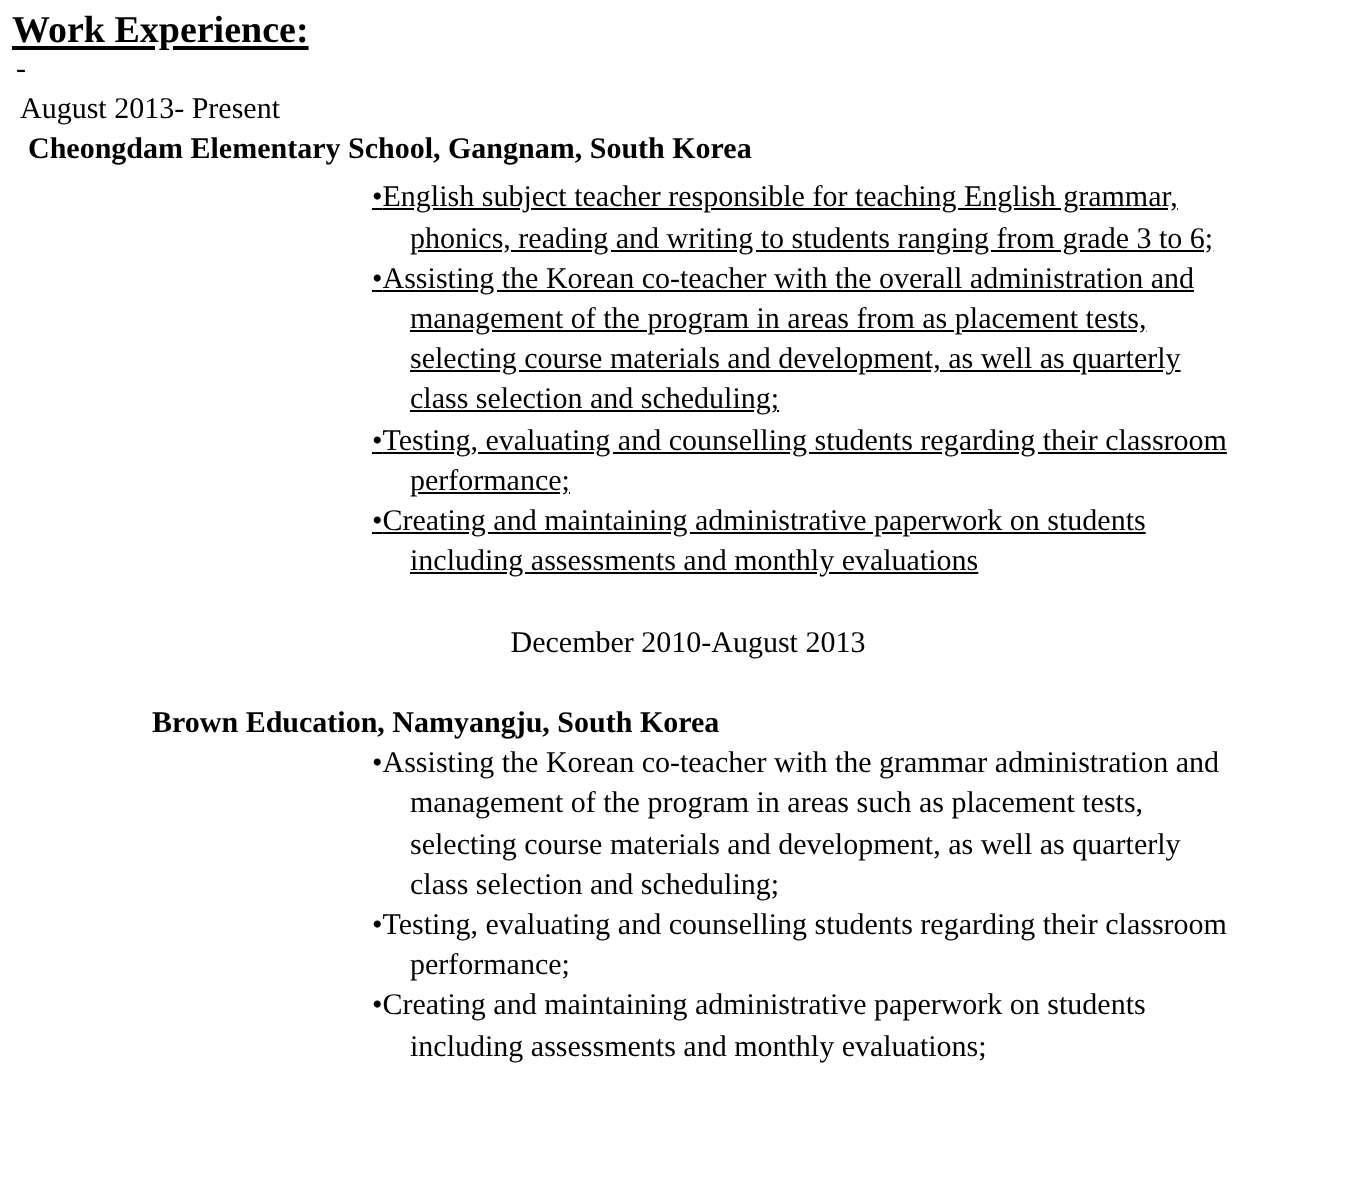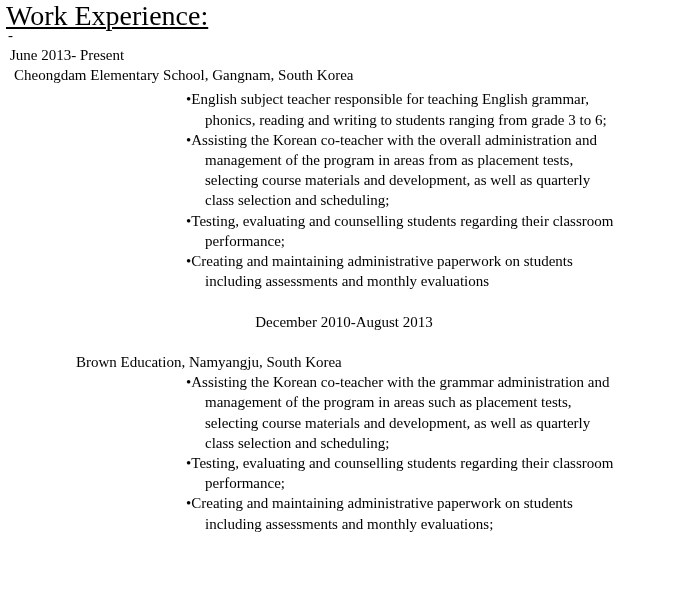--- a/index.html
+++ b/index.html
@@ -15,58 +15,58 @@
     box-sizing: border-box;
     padding: 3px 0 0 6px;
     background: #ffffff;
     color: #000000;
     font-family: "Liberation Serif", "DejaVu Serif", serif;
     font-size: 15px;
     line-height: 20.2px;
   }
   .title {
     margin: 0;
-    font-size: 28px;
+    font-size: 19px;
     line-height: 25px;
-    font-weight: 400;
+    font-weight: 700;
     text-decoration: underline;
     text-decoration-thickness: 2px;
     text-underline-offset: 2px;
   }
   p { margin: 0; }
   .dash {
     line-height: 14px;
     padding-left: 2px;
   }
   .date { margin-left: 4px; }
   .date-1 { margin-top: 3px; }
   .date-2 { margin-top: 20.2px; text-align: center; }
-  .school { font-weight: 400; }
+  .school { font-weight: 700; }
   .school-1 { margin-left: 8px; }
   .school-2 { margin-left: 70px; margin-top: 20.2px; }
-  .bullet-list.list-1 { margin-top: 4px; }
+  .bullet-list.list-1 { margin-top: 4px; text-decoration: underline; }
   .bullet-list.list-2 { margin-top: 0; }
   .bullet {
     padding-left: 199px;
     text-indent: -19px;
   }
   .btext { white-space: pre-line; }
   .bdot { }
 </style>
 </head>
 <body>
 
 <div class="doc">
 
   <h1 class="title">Work Experience:</h1>
 
   <p class="dash">-</p>
 
   <section>
-    <p class="date date-1">June 2013- Present</p>
+    <p class="date date-1">August 2013- Present</p>
     <p class="school school-1">Cheongdam Elementary School, Gangnam, South Korea</p>
     <div class="bullet-list list-1">
       <p class="bullet"><span class="bdot">•</span><span class="btext">English subject teacher responsible for teaching English grammar,
 phonics, reading and writing to students ranging from grade 3 to 6;</span></p>
       <p class="bullet"><span class="bdot">•</span><span class="btext">Assisting the Korean co-teacher with the overall administration and
 management of the program in areas from as placement tests,
 selecting course materials and development, as well as quarterly
 class selection and scheduling;</span></p>
       <p class="bullet"><span class="bdot">•</span><span class="btext">Testing, evaluating and counselling students regarding their classroom
 performance;</span></p>

